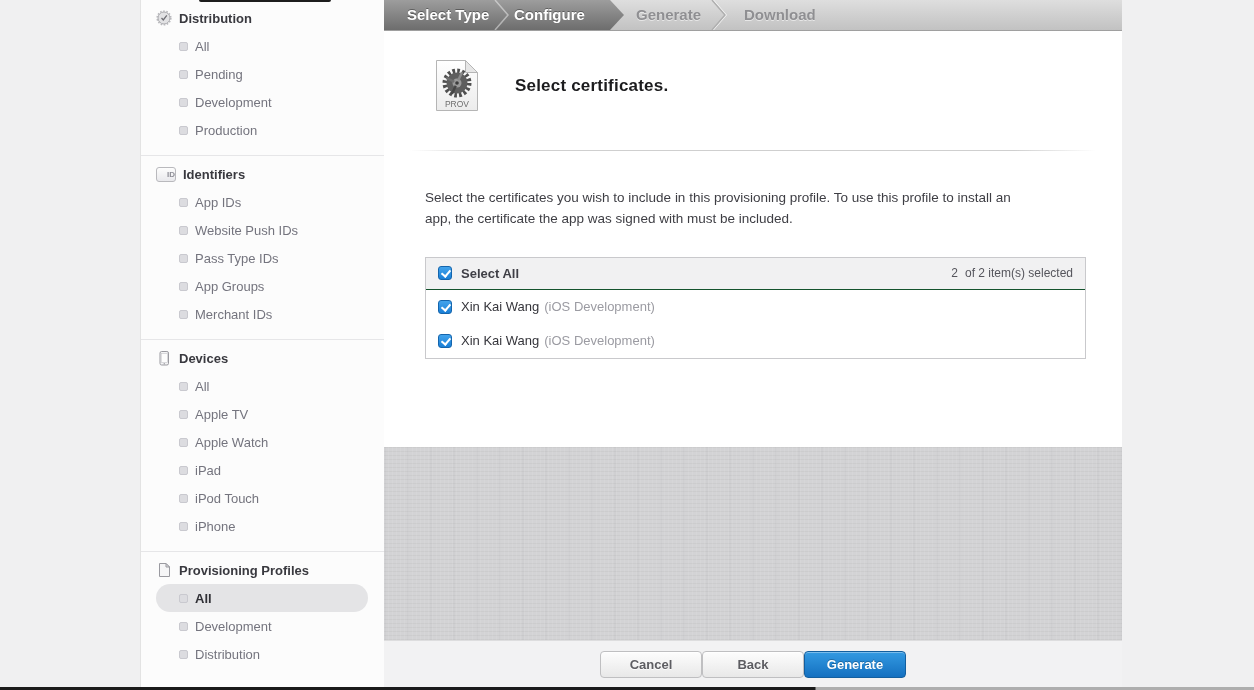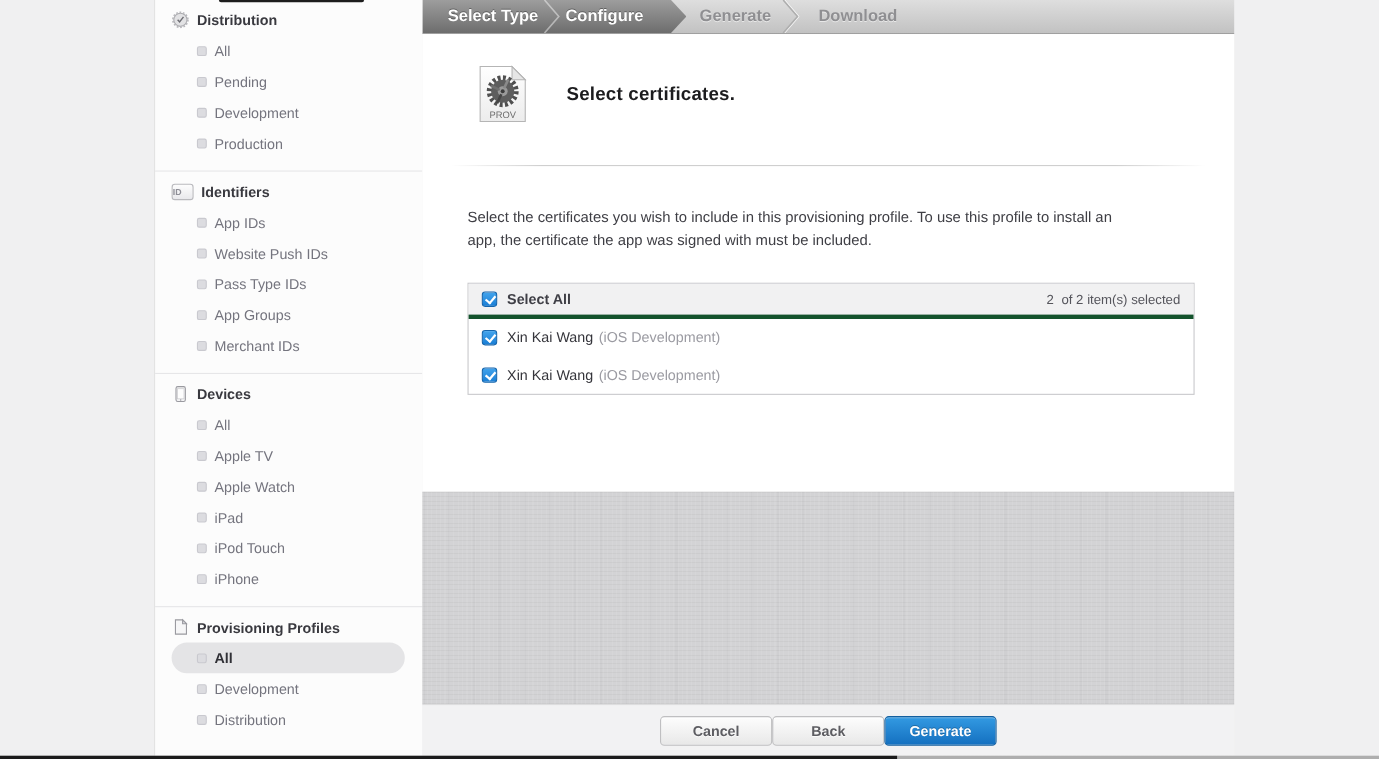--- a/index.html
+++ b/index.html
@@ -23,21 +23,21 @@
   .side-header{
     height:28px;display:flex;align-items:center;padding-left:15px;cursor:default;
   }
   .side-header .hlabel{
     margin-left:7px;font-size:13px;font-weight:bold;color:#39393f;
   }
   .sicon{width:16px;height:16px;display:inline-flex;align-items:center;justify-content:center;flex:0 0 16px;}
   .sicon-id{
     width:18px;height:13px;border:1px solid #b9b9bd;border-radius:3px;
     background:linear-gradient(#fdfdfd,#e9e9ec);
-    font-size:8px;font-weight:bold;color:#8e8e96;line-height:13px;text-align:left;
+    font-size:8px;font-weight:bold;color:#8e8e96;line-height:13px;text-align:right;
   }
   .side-item{
     height:28px;display:flex;align-items:center;padding-left:38px;cursor:pointer;
     font-size:13px;color:#74747e;
   }
   .side-item .bullet{
     width:9px;height:9px;border-radius:2px;background:#dcdce0;border:1px solid #c9c9cf;
     box-sizing:border-box;margin-right:7px;flex:0 0 9px;
   }
   .side-item.selected{
@@ -78,21 +78,21 @@
     box-shadow:0 1px 0 rgba(255,255,255,.9);
   }
   .desc{
     margin:36px 0 0 41px;width:606px;font-size:13.5px;line-height:1.58;color:#3e3e44;
   }
   
   .cert-list{
     margin:27px 0 0 41px;width:661px;border:1px solid #c9c9cc;box-sizing:border-box;background:#fff;
   }
   .cl-header{
-    height:32px;background:#f1f1f2;border-bottom:4px solid #14532d;
+    height:32px;background:#f1f1f2;border-bottom:1px solid #14532d;
     display:flex;align-items:center;padding:0 12px;box-sizing:border-box;
   }
   .cl-header .hdr-label{margin-left:9px;font-size:13px;font-weight:bold;color:#3f3f46;}
   .cl-header .spacer{flex:1;}
   .cl-count{font-size:12px;color:#55555c;}
   .cl-count .num{margin-right:7px;}
   .cl-row{height:34px;display:flex;align-items:center;padding:0 12px;cursor:pointer;}
   .cl-row .row-name{margin-left:9px;font-size:13px;color:#35353b;}
   .cl-row .row-type{margin-left:5px;font-size:13px;color:#9b9ba2;}
   .checkbox{

